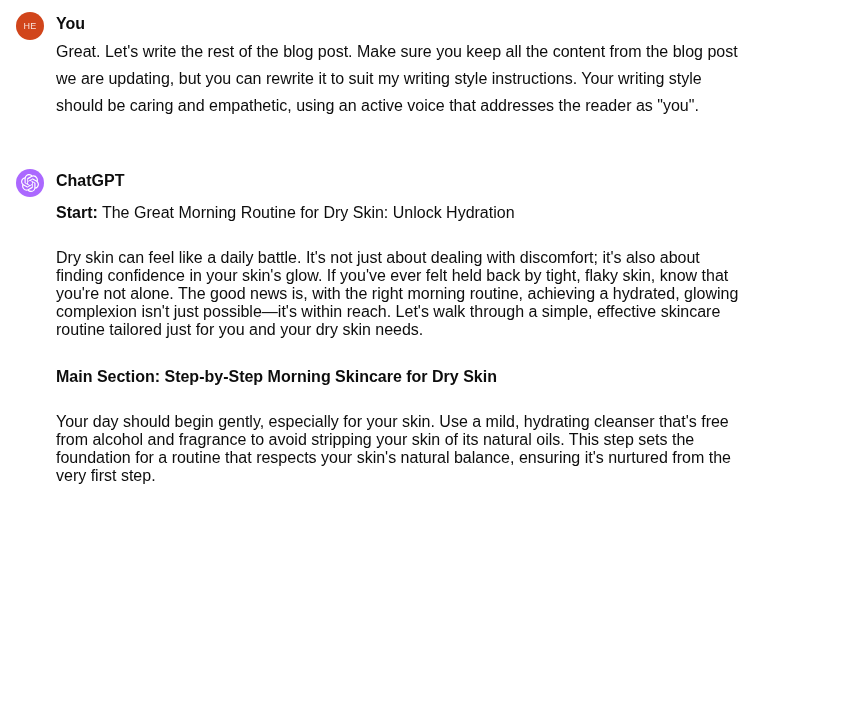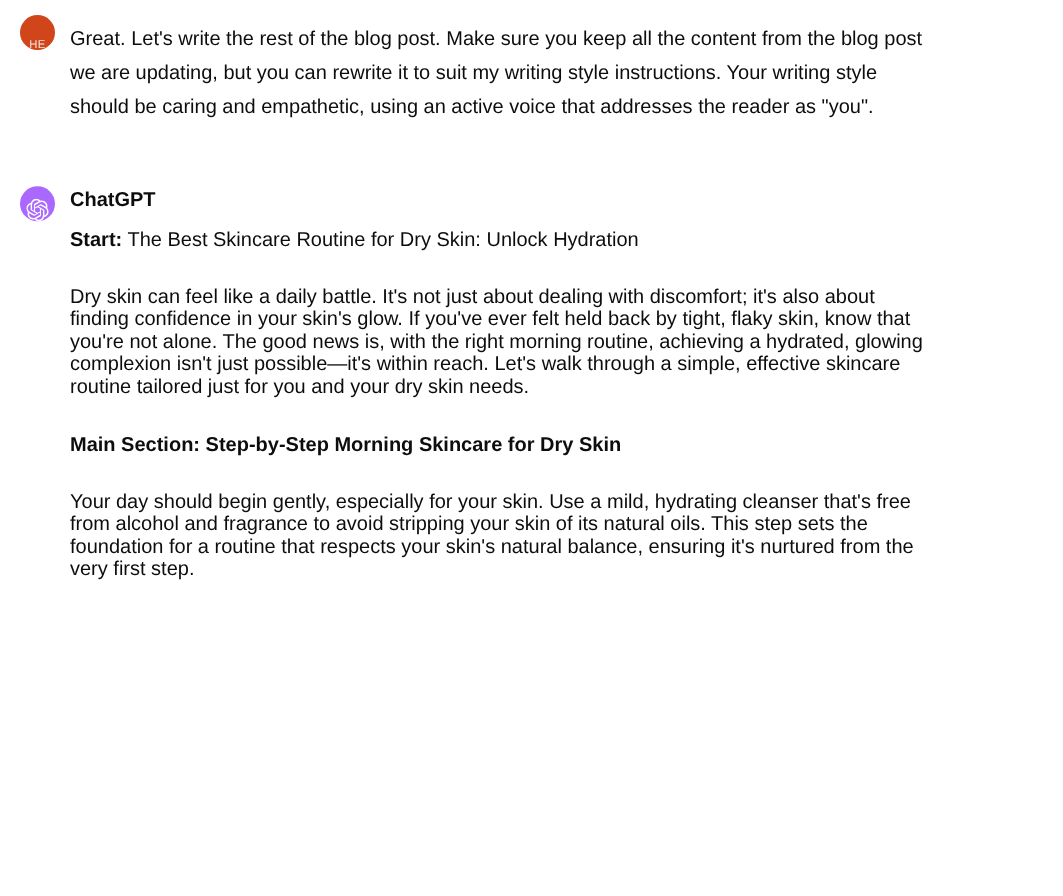--- a/index.html
+++ b/index.html
@@ -28,21 +28,21 @@
   }
   .message + .message {
     margin-top: 46px;
   }
   .avatar {
     width: 28px;
     height: 28px;
     border-radius: 50%;
     flex: 0 0 28px;
     display: flex;
-    align-items: flex-end;
+    align-items: center;
     justify-content: center;
     user-select: none;
   }
   .avatar-initials {
     font-size: 9px;
     line-height: 1;
     color: rgba(255, 255, 255, 0.85);
     letter-spacing: 0.3px;
     font-weight: 400;
   }
@@ -87,36 +87,37 @@
 </head>
 <body style="background: rgb(255, 255, 255); color: rgb(13, 13, 13);">
 
 <div class="chat">
 
   <div class="message">
     <div class="avatar" style="background: rgb(209, 69, 27);">
       <span class="avatar-initials">HE</span>
     </div>
     <div class="content">
+      <div class="sender">You</div>
       <p class="user-text">Great. Let's write the rest of the blog post. Make sure you keep all the content from the blog post
 we are updating, but you can rewrite it to suit my writing style instructions. Your writing style
 should be caring and empathetic, using an active voice that addresses the reader as "you".</p>
     </div>
   </div>
 
   <div class="message">
     <div class="avatar" style="background: rgb(171, 104, 255);">
       <svg class="openai-glyph" viewBox="0 0 24 24" fill="#ffffff" xmlns="http://www.w3.org/2000/svg" aria-hidden="true">
         <path d="M22.2819 9.8211a5.9847 5.9847 0 0 0-.5157-4.9108 6.0462 6.0462 0 0 0-6.5098-2.9A6.0651 6.0651 0 0 0 4.9807 4.1818a5.9847 5.9847 0 0 0-3.9977 2.9 6.0462 6.0462 0 0 0 .7427 7.0966 5.98 5.98 0 0 0 .511 4.9107 6.051 6.051 0 0 0 6.5146 2.9001A5.9847 5.9847 0 0 0 13.2599 24a6.0557 6.0557 0 0 0 5.7718-4.2058 5.9894 5.9894 0 0 0 3.9977-2.9001 6.0557 6.0557 0 0 0-.7475-7.073zm-9.022 12.6081a4.4755 4.4755 0 0 1-2.8764-1.0408l.1419-.0804 4.7783-2.7582a.7948.7948 0 0 0 .3927-.6813v-6.7369l2.02 1.1686a.071.071 0 0 1 .038.0615v5.5826a4.504 4.504 0 0 1-4.4945 4.4849zm-9.6607-4.1254a4.4708 4.4708 0 0 1-.5346-3.0137l.142.0852 4.783 2.7582a.7712.7712 0 0 0 .7806 0l5.8428-3.3685v2.3324a.0804.0804 0 0 1-.0332.0615L9.74 19.9502a4.4992 4.4992 0 0 1-6.1408-1.6464zM2.3408 7.8956a4.485 4.485 0 0 1 2.3655-1.9728V11.6a.7664.7664 0 0 0 .3879.6765l5.8144 3.3543-2.0201 1.1685a.0757.0757 0 0 1-.071 0l-4.8303-2.7865A4.504 4.504 0 0 1 2.3408 7.8956zm16.5963 3.8558L13.1038 8.364 15.1192 7.2a.0757.0757 0 0 1 .071 0l4.8303 2.7913a4.4944 4.4944 0 0 1-.6765 8.1042v-5.6772a.79.79 0 0 0-.407-.667zm2.0107-3.0231l-.142-.0852-4.7735-2.7818a.7759.7759 0 0 0-.7854 0L9.409 9.2297V6.8974a.0662.0662 0 0 1 .0284-.0615l4.8303-2.7866a4.4992 4.4992 0 0 1 6.6802 4.66zM8.3065 12.863l-2.02-1.1638a.0804.0804 0 0 1-.038-.0567V6.0742a4.4992 4.4992 0 0 1 7.3757-3.4537l-.142.0805L8.704 5.459a.7948.7948 0 0 0-.3927.6813zm1.0976-2.3654l2.602-1.4998 2.6069 1.4998v2.9994l-2.5974 1.4997-2.6067-1.4997z"></path>
       </svg>
     </div>
     <div class="content">
       <div class="sender">ChatGPT</div>
 
-      <p class="assistant-title-line"><span class="bold">Start:</span> <span>The Best Skincare Routine for Dry Skin: Unlock Hydration</span></p>
+      <p class="assistant-title-line"><span class="bold">Start:</span> <span>The Great Morning Routine for Dry Skin: Unlock Hydration</span></p>
 
 
       <p class="assistant-para">Dry skin can feel like a daily battle. It's not just about dealing with discomfort; it's also about
 finding confidence in your skin's glow. If you've ever felt held back by tight, flaky skin, know that
 you're not alone. The good news is, with the right morning routine, achieving a hydrated, glowing
 complexion isn't just possible—it's within reach. Let's walk through a simple, effective skincare
 routine tailored just for you and your dry skin needs.</p>
 
       <p class="assistant-heading">Main Section: Step-by-Step Morning Skincare for Dry Skin</p>
 

